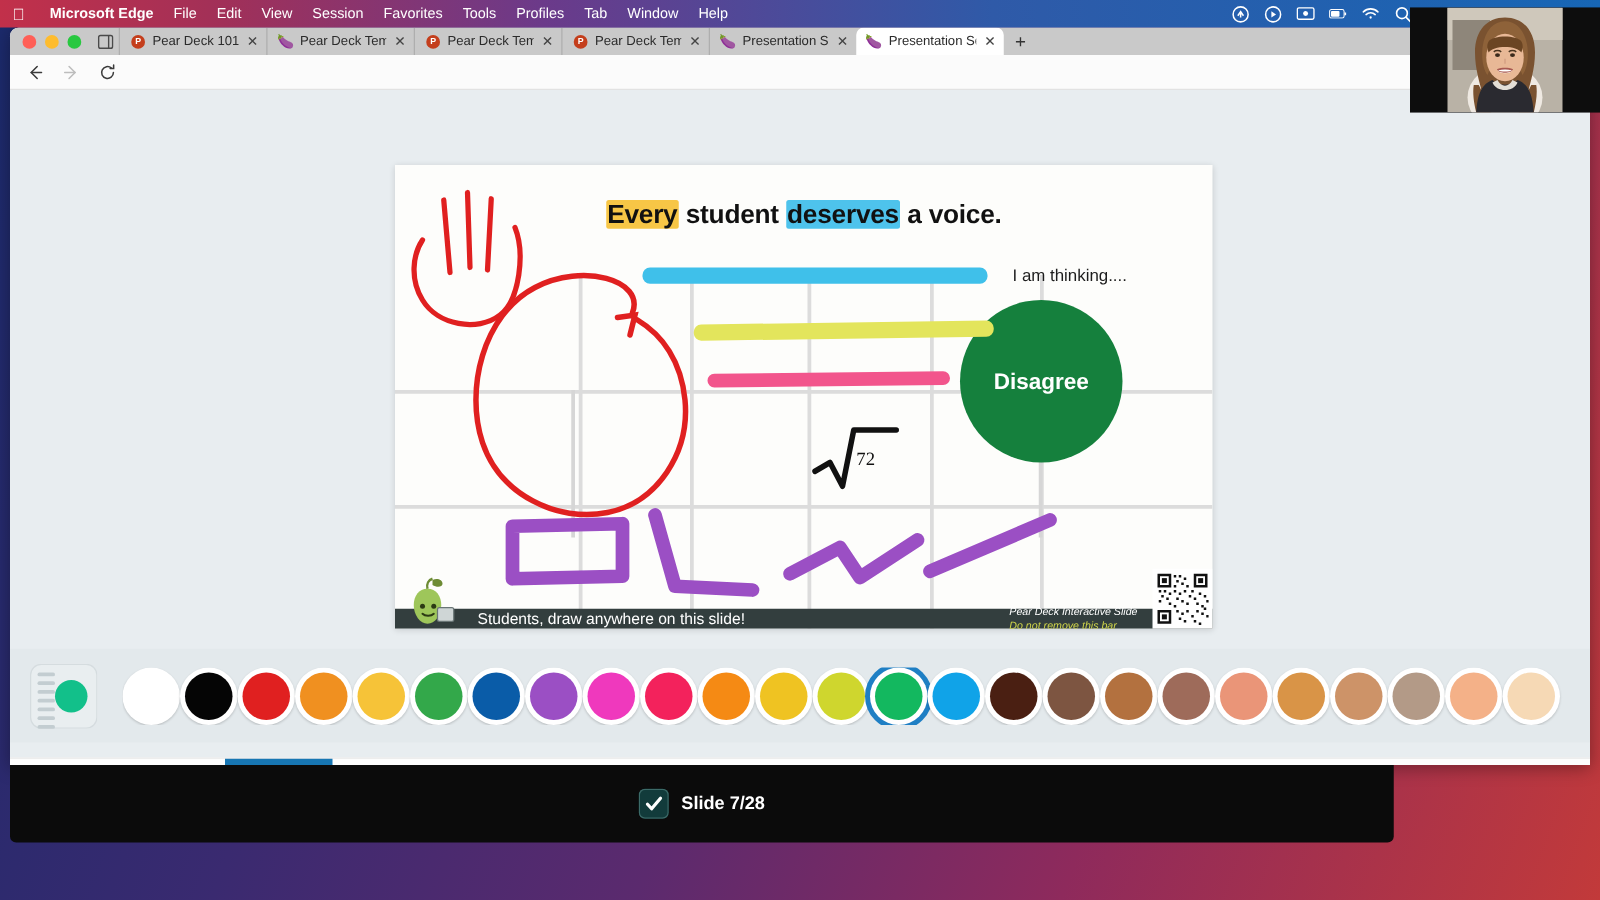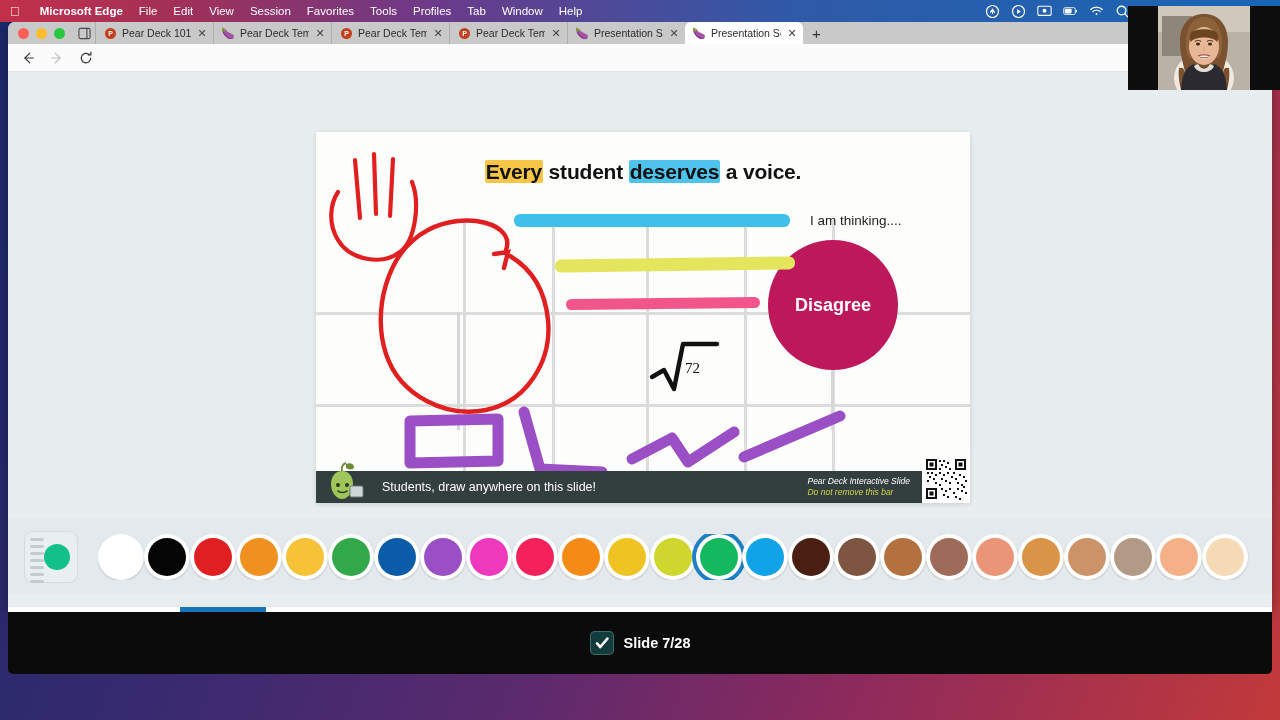--- a/index.html
+++ b/index.html
@@ -68,29 +68,29 @@
 
   .slide-title { position:absolute; left:0; right:0; top:28px; text-align:center; font-size:21px; font-weight:bold;
                  color:#111; letter-spacing:-.2px; }
   .hl-y { background:#f7c646; padding:0 1px; border-radius:2px; }
   .hl-b { background:#4ec3ec; padding:0 1px; border-radius:2px; }
   .thinking { position:absolute; left:494px; top:81px; font-size:13.5px; color:#1d1d1d; }
 
   .bubble { position:absolute; border-radius:50%; display:flex; align-items:center; justify-content:center;
             color:#fff; font-weight:bold; font-size:18px; }
   .bubble.agree { left:78px; top:108px; width:130px; height:130px; background:#6d7b22; }
-  .bubble.disagree { left:452px; top:108px; width:130px; height:130px; background:#be185d; }
+  .bubble.disagree { left:452px; top:108px; width:130px; height:130px; background:#15803d; }
   .stem { position:absolute; width:3px; background:#d6d6d6; }
 
   .hlbar { position:absolute; border-radius:6px; }
 
   svg.doodle { position:absolute; left:0; top:0; width:654px; height:371px; pointer-events:none; }
 
   
-  #pdbar { position:absolute; left:0; right:0; bottom:0; height:32px; background:#333e3e; display:flex; align-items:center; }
+  #pdbar { position:absolute; left:0; right:0; bottom:0; height:16px; background:#333e3e; display:flex; align-items:center; }
   #pdbar .pd-txt { margin-left:66px; color:#fff; font-size:12.5px; }
   #pdbar .pd-right { margin-left:auto; text-align:left; margin-right:60px; line-height:1.25;font-style:italic; }
   #pdbar .pd-right .l1 { color:#fff; font-size:8.5px; }
   #pdbar .pd-right .l2 { color:#cfd44a; font-size:8.5px; }
   #pear { position:absolute; left:4px; bottom:0px; width:46px; height:44px; }
   #qr { position:absolute; right:0px; bottom:0px; width:48px; height:48px; background:#fff; padding:3px; }
   #qr svg { width:42px; height:42px; display:block; }
 
   
   #palette { position:absolute; left:0; right:0; top:447px; height:75px; background:#e3e9ec; display:flex; align-items:center; padding-left:16px; }
@@ -107,21 +107,21 @@
 
   
   #toolbar { position:absolute; left:0; right:0; top:534px; height:83px; background:#fdfdfd; display:flex; align-items:center;
              border-top:1px solid #e7e7e7; }
   .tool { width:86px; height:83px; display:flex; align-items:center; justify-content:center; color:#3f3f3f; }
   .tool.active { background:#1776b3; color:#fff; }
   .tool.right { margin:0; }
   #toolbar .spacer { flex:1 1 auto; height:83px; }
 
   
-  #statusbar { position:absolute; left:8px; top:612px; width:1264px; height:62px; background:#0b0b0b;
+  #statusbar { position:absolute; left:8px; top:612px; width:1107px; height:62px; background:#0b0b0b;
                display:flex; align-items:center; justify-content:center; gap:10px; z-index:22; border-radius:0 0 5px 5px; }
   #statusbar .chk { width:24px; height:24px; border-radius:5px; background:#123b3b; display:flex; align-items:center;
                     justify-content:center; box-shadow:inset 0 0 0 1px #3c6a68; }
   #statusbar .chk svg { width:16px; height:16px; }
   #statusbar .slbl { color:#fff; font-size:14.5px; font-weight:bold; }
 
   
   #webcam { position:absolute; right:0px; top:6px; width:152px; height:84px; z-index:60; overflow:hidden; background:#0d0d0d; }
   #webcam .photo { position:absolute; inset:0; }
 </style>

